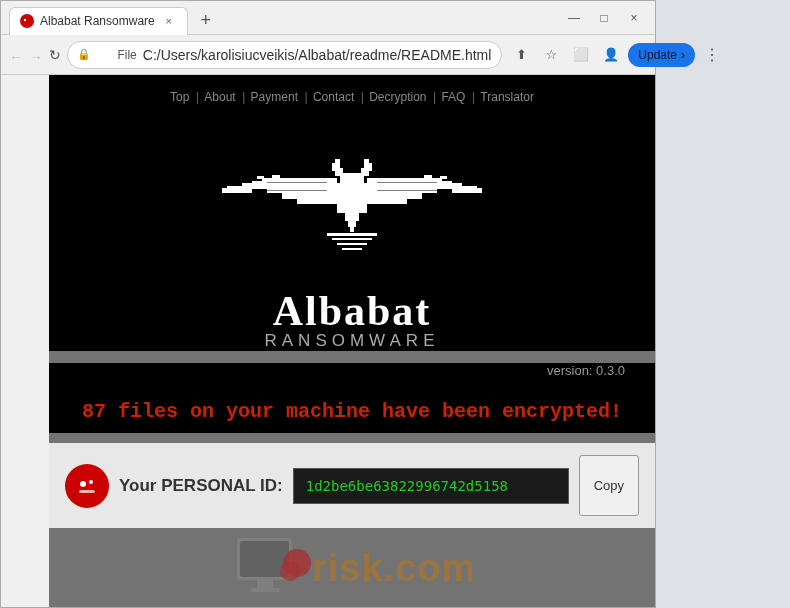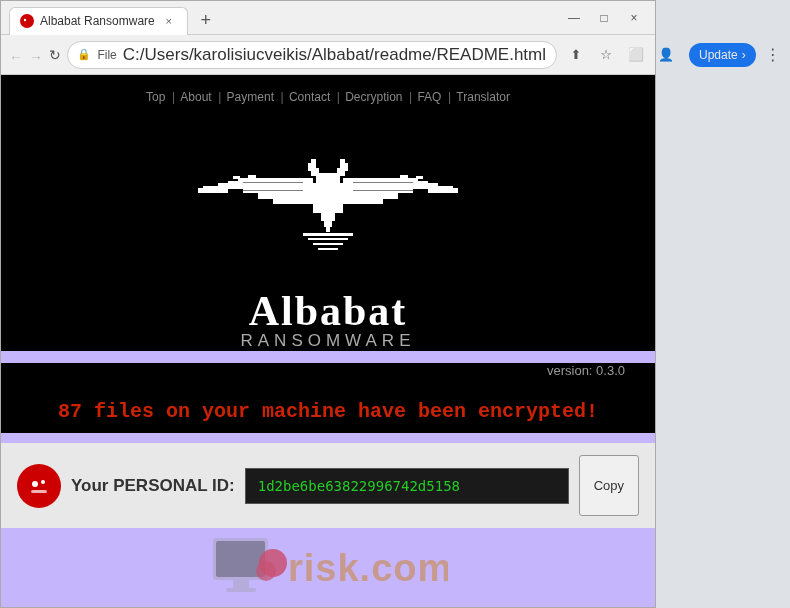--- a/index.html
+++ b/index.html
@@ -103,57 +103,58 @@
       background: #fff;
       border: 1px solid #ccc;
       border-radius: 14px;
       display: flex; align-items: center;
       padding: 0 10px;
       gap: 6px;
       font-size: 12px;
       color: #333;
     }
     .url-lock { font-size: 11px; color: #555; }
-    .url-scheme { color: #555; font-size: 12px; }
-    .url-text { color: #333; font-size: 17px; }
+    .url-scheme { color: #555; font-size: 12px; margin-left: 20px; }
+    .url-text { color: #333; font-size: 14px; }
     .address-actions {
       display: flex; gap: 4px; align-items: center;
     }
     .addr-icon {
       width: 26px; height: 26px;
       display: flex; align-items: center; justify-content: center;
       border-radius: 50%;
       font-size: 13px; color: #555;
       cursor: pointer;
     }
     .update-btn {
       height: 24px;
       background: #1a73e8;
-      color: #e5e5e5;
+      color: #0f172a;
       border: none;
       border-radius: 12px;
       padding: 0 10px;
       font-size: 12px;
       cursor: pointer;
-      display: flex; align-items: center; gap: 4px; margin-left: 6px;
+      display: flex; align-items: center; gap: 4px;
     }
     .menu-btn {
       width: 26px; height: 26px;
       display: flex; align-items: center; justify-content: center;
       border-radius: 50%;
       font-size: 16px; color: #555;
       cursor: pointer;
     }
 
     
     .page-content {
       flex: 1;
       overflow-y: auto;
-      background: #c4b5fd;
+      background: #737373;
       position: relative;
+      margin-left: 48px;
     }
 
     
     .page-nav {
       text-align: center;
       padding: 12px 0 8px;
       background: #000;
     }
     .page-nav a {
       color: #888;

